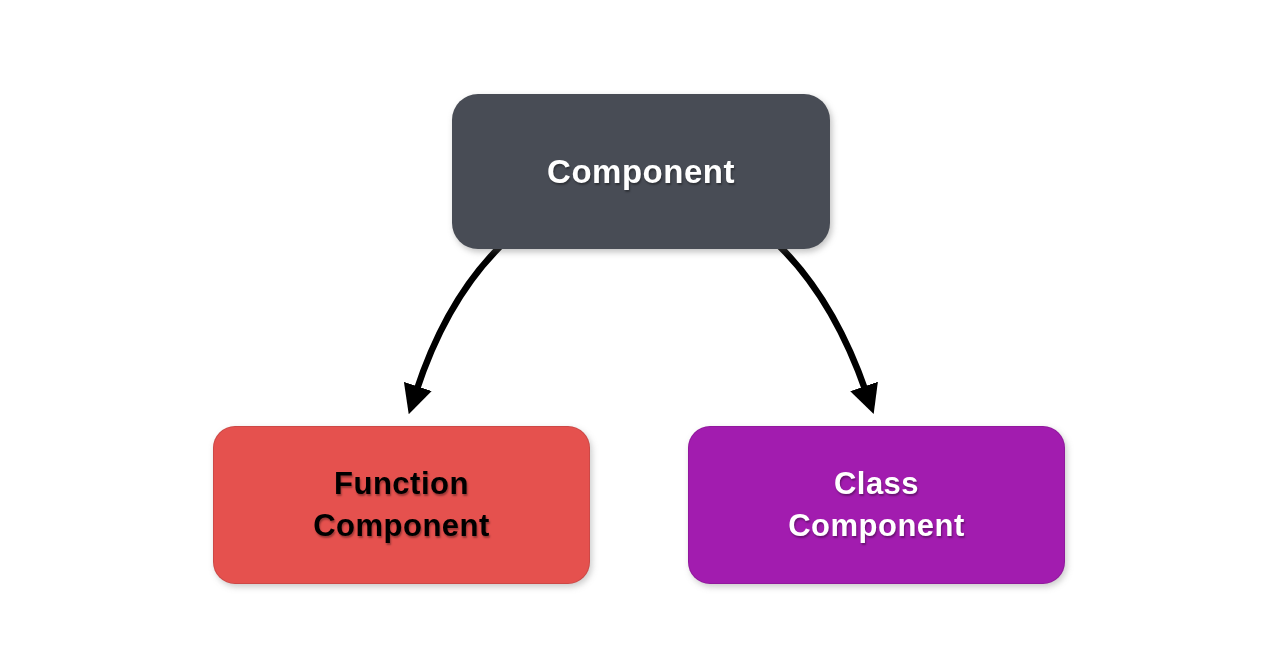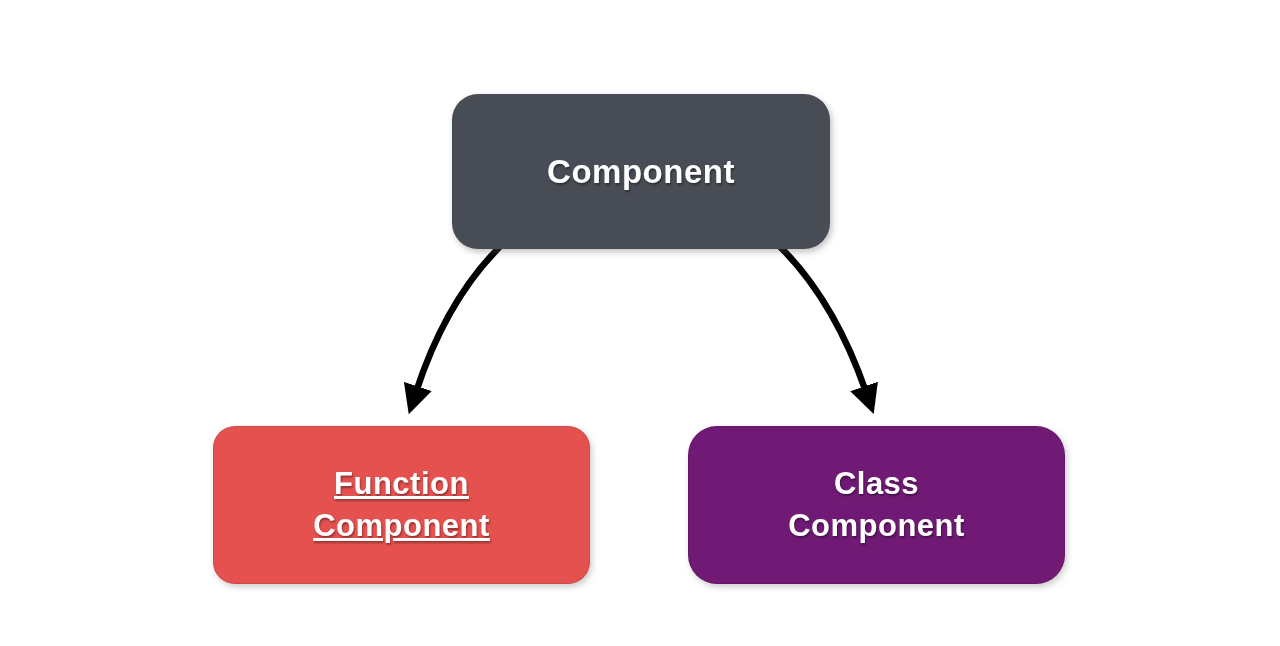--- a/index.html
+++ b/index.html
@@ -77,27 +77,27 @@
       </marker>
     </defs>
     <path class="arrow" d="M508,239 Q448,294 416,392" marker-end="url(#arrowhead)" style="stroke: rgb(0, 0, 0);"></path>
     <path class="arrow" d="M772,239 Q832,294 866,392" marker-end="url(#arrowhead)" style="stroke: rgb(0, 0, 0);"></path>
   </svg>
 
   <div class="node node-root" style="background-color: rgb(72, 76, 85); color: rgb(255, 255, 255);">
     <span class="label">Component</span>
   </div>
 
-  <div class="node node-child node-function" style="background-color: rgb(229, 81, 78); color: #ffffff; text-decoration: underline;">
+  <div class="node node-child node-function" style="background-color: rgb(229, 81, 78); color: #000000;">
     <span class="label">
       <span class="label-line">Function</span>
       <span class="label-line">Component</span>
     </span>
   </div>
 
-  <div class="node node-child node-class" style="background-color: #701a75; color: rgb(255, 255, 255); border-radius: 29px;">
+  <div class="node node-child node-class" style="background-color: #a21caf; color: rgb(255, 255, 255);">
     <span class="label">
       <span class="label-line">Class</span>
       <span class="label-line">Component</span>
     </span>
   </div>
 
 </div>
 
 </body></html>

